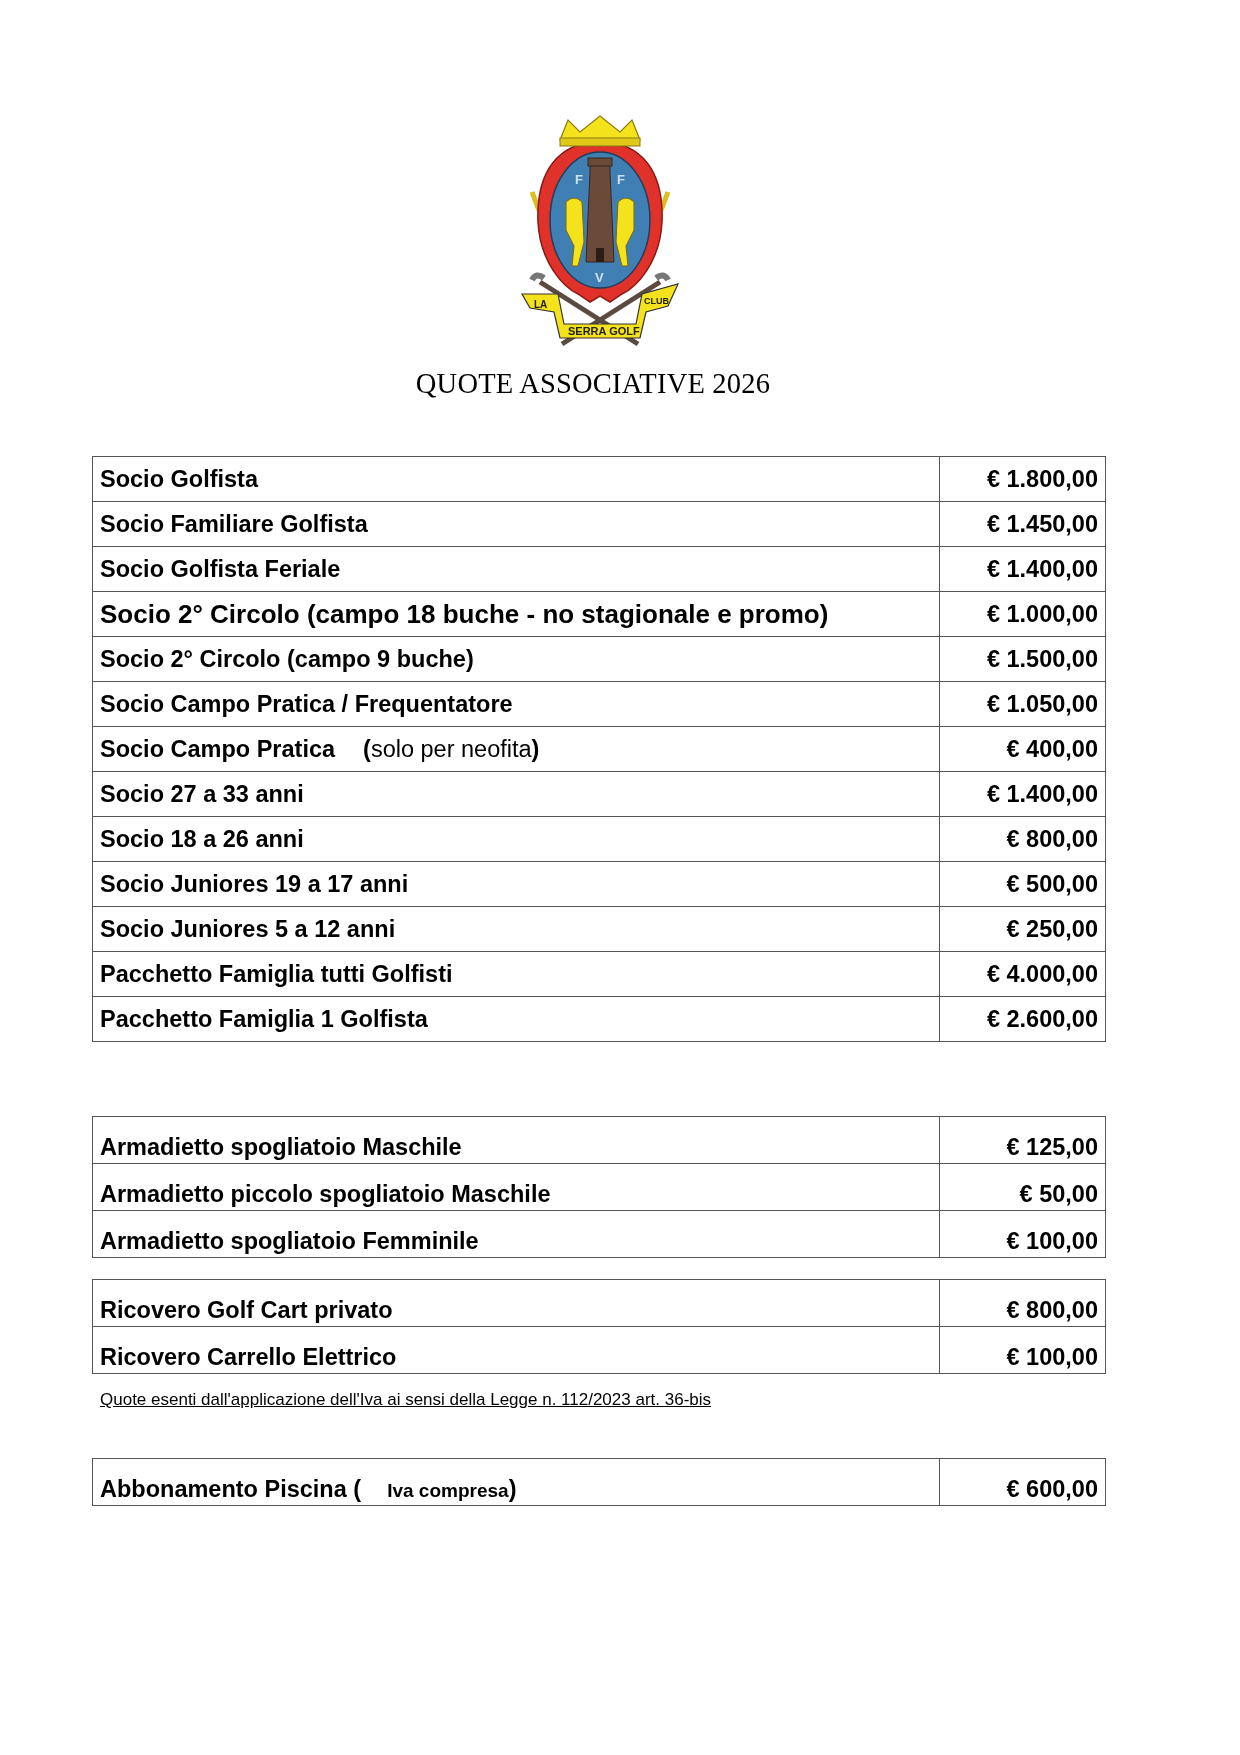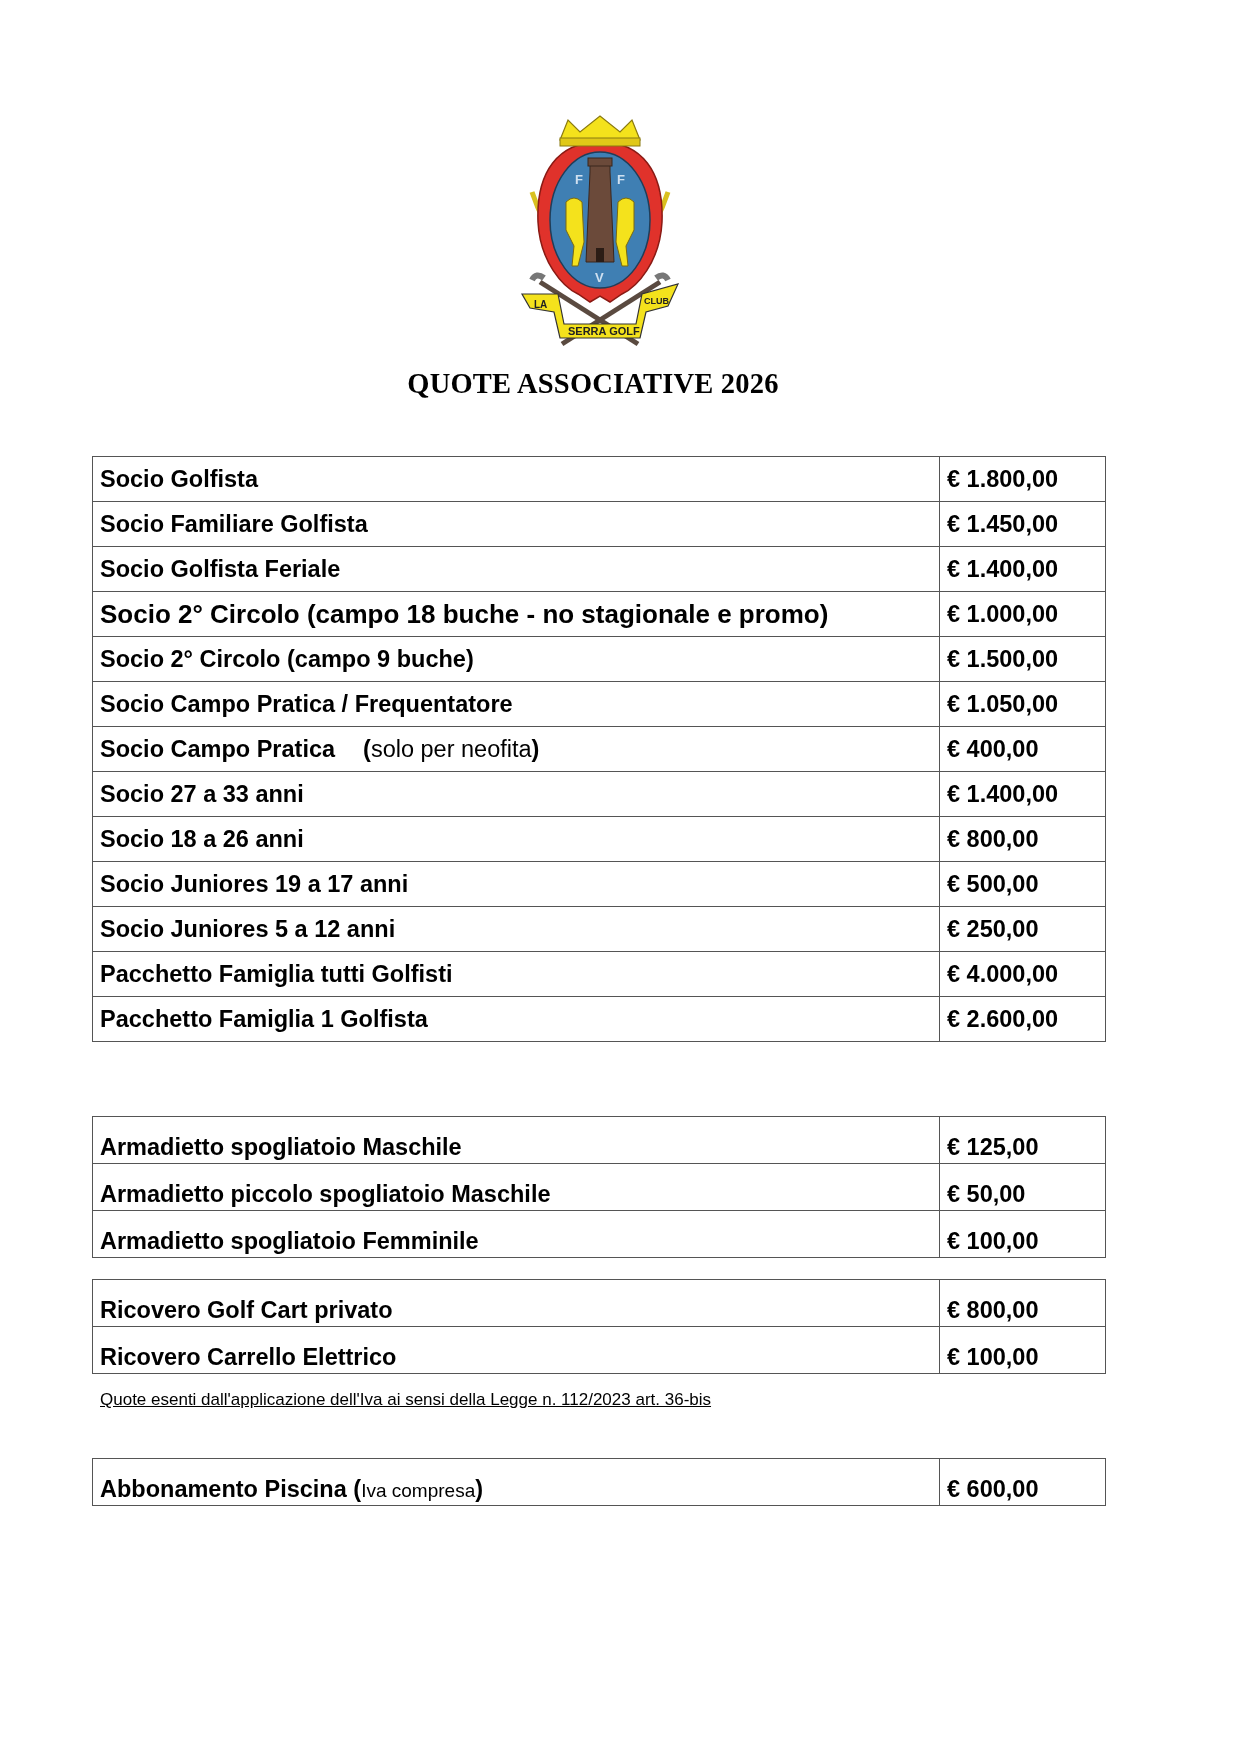--- a/index.html
+++ b/index.html
@@ -1,35 +1,35 @@
 <!DOCTYPE html>
 <html><head>
 <meta charset="utf-8">
 <style>
   html, body { margin: 0; padding: 0; background: #ffffff; }
   body { width: 1240px; height: 1755px; position: relative; overflow: hidden; color: #000; }
   .logo { position: absolute; left: 518px; top: 112px; width: 164px; height: 236px; }
   .title {
     position: absolute; left: 0; top: 368px; width: 1186px; text-align: center;
-    font-family: "Liberation Serif", "DejaVu Serif", serif; font-weight: bold; font-size: 28.5px;
+    font-family: "Liberation Serif", "DejaVu Serif", serif; font-weight: normal; font-size: 28.5px;
     letter-spacing: 0.2px;
   }
   table.fees {
     position: absolute; left: 92px; width: 1014px; border-collapse: collapse;
     font-family: "Liberation Sans", "DejaVu Sans", sans-serif; font-weight: bold; font-size: 23.5px;
   }
   table.fees td {
     border: 1.5px solid #555; height: 44px; padding: 0 7px; vertical-align: middle; white-space: nowrap;
   }
   table.fees td.label { width: 832px; border-radius: 13px; }
-  table.fees td.price { text-align: left; }
+  table.fees td.price { text-align: right; }
   table.fees.low td { vertical-align: bottom; padding-bottom: 2px; }
   td.small-label { font-size: 26px; }
   .regular { font-weight: normal; }
-  .regular-sm { font-weight: normal; font-size: 19px; }
+  .regular-sm { font-weight: bold; font-size: 19px; margin-left: 26px; }
   .note {
     position: absolute; left: 100px; top: 1390px;
     font-family: "Liberation Sans", "DejaVu Sans", sans-serif; font-size: 17px; font-weight: normal; text-decoration: underline;
   }
 </style>
 </head>
 <body>
 
 <div class="logo">
   <svg width="164" height="236" viewBox="0 0 164 236">

